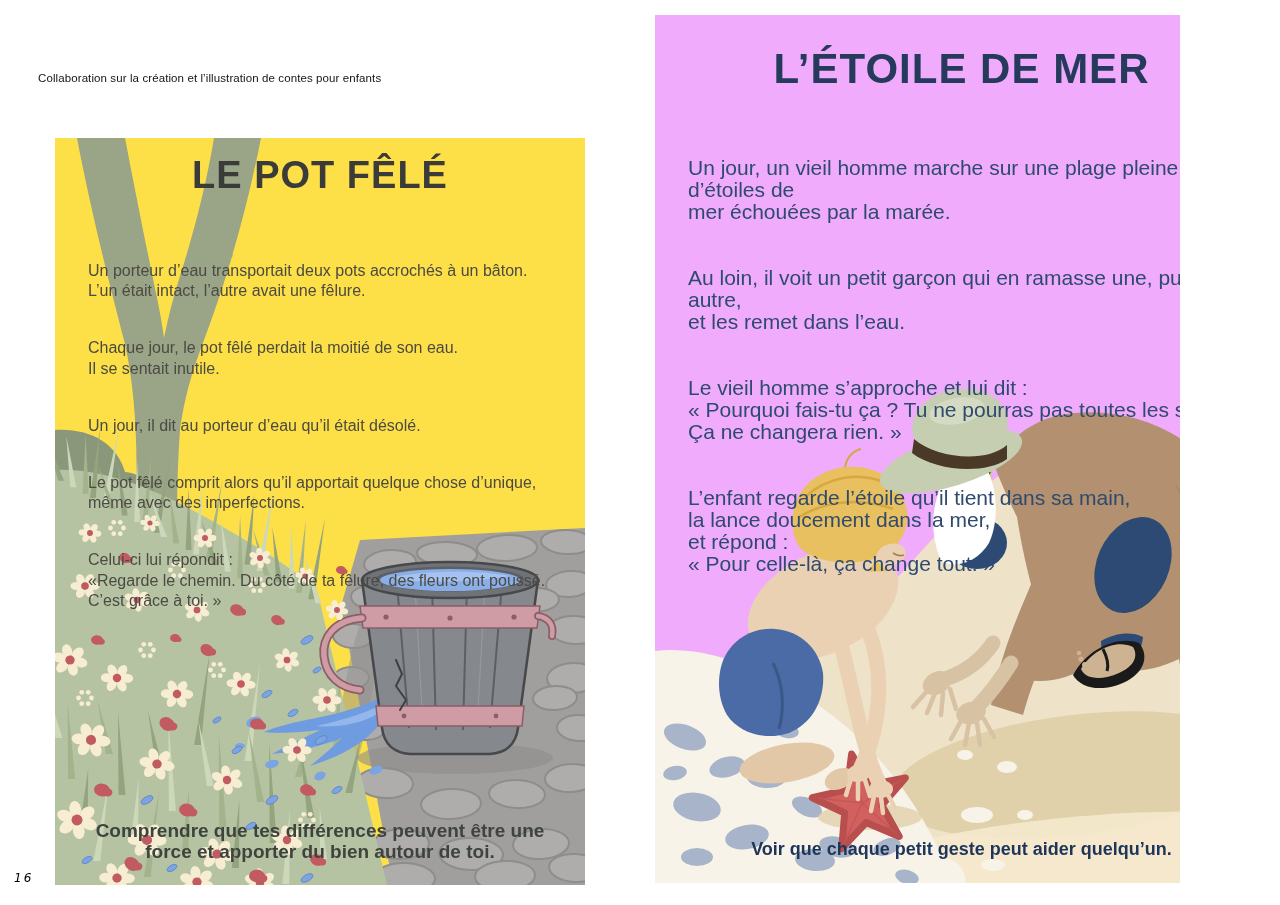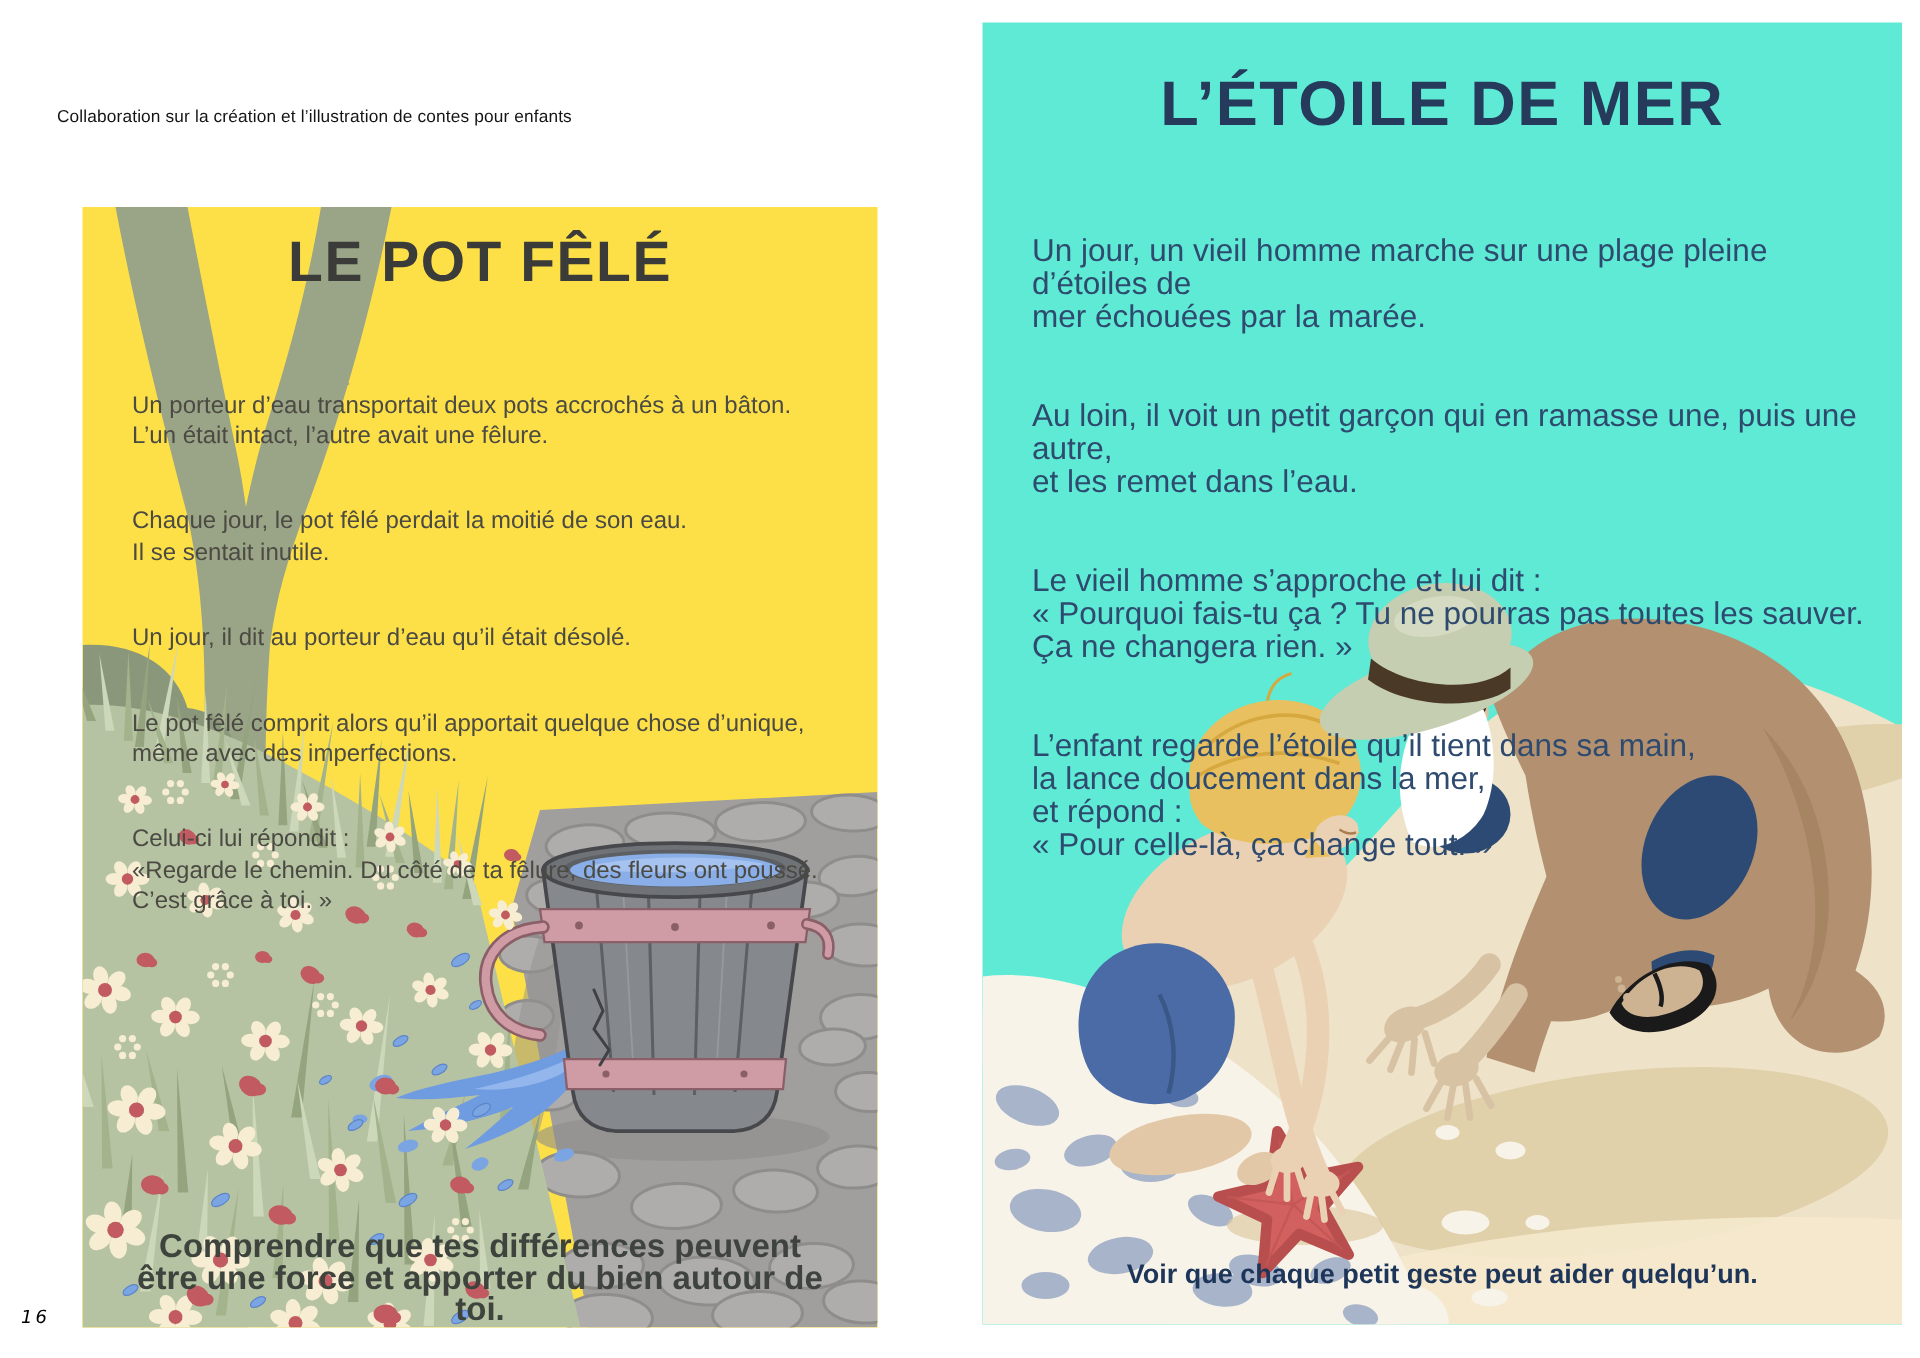--- a/index.html
+++ b/index.html
@@ -1,31 +1,31 @@
 <!DOCTYPE html>
 <html><head>
 <meta charset="utf-8">
 <style>
   html,body{margin:0;padding:0;background:#ffffff;}
-  .canvas{position:relative;width:1280px;height:905px;background:#ffffff;overflow:hidden;
+  .canvas{position:relative;width:1180px;height:905px;background:#ffffff;overflow:hidden;
           font-family:"Liberation Sans",sans-serif;}
   .caption{position:absolute;left:38px;top:72px;font-size:11.5px;color:#141414;letter-spacing:.1px;}
   .page-num{position:absolute;left:14px;top:871px;font-size:12px;color:#000000;font-style:italic;
             letter-spacing:2px;font-family:"DejaVu Sans",sans-serif;}
   .page{position:absolute;overflow:hidden;}
   .left-page{left:55px;top:138px;width:530px;height:747px;background:#fde047;}
-  .right-page{left:655px;top:15px;width:613px;height:868px;background:#5eead4;}
+  .right-page{left:655px;top:15px;width:613px;height:868px;background:#f0abfc;}
   svg.art{position:absolute;left:0;top:0;width:100%;height:100%;display:block;}
   .lp-title{position:absolute;left:0;right:0;top:16px;margin:0;text-align:center;
             font-size:38px;font-weight:800;color:#3b3b39;letter-spacing:1px;}
   .lp-text{position:absolute;left:33px;top:102px;right:10px;font-size:16px;line-height:20.5px;
            color:#4b4a43;white-space:pre-line;}
   .lp-text p{margin:0 0 16px 0;}
   .lp-moral{position:absolute;left:28px;right:28px;top:682px;text-align:center;font-weight:bold;
-            font-size:22px;line-height:21px;color:#3e433d;}
+            font-size:19px;line-height:21px;color:#3e433d;}
   .rp-title{position:absolute;left:0;right:0;top:30px;margin:0;text-align:center;
             font-size:42px;font-weight:800;color:#263a5c;letter-spacing:1px;}
   .rp-text{position:absolute;left:33px;top:120px;right:8px;font-size:21px;line-height:22px;
            color:#2e4a6e;white-space:pre-line;}
   .rp-text p{margin:0 0 22px 0;}
   .rp-moral{position:absolute;left:16px;right:16px;top:824px;text-align:center;font-weight:bold;
             font-size:18px;color:#1e355a;}
 </style>
 </head>
 <body>

